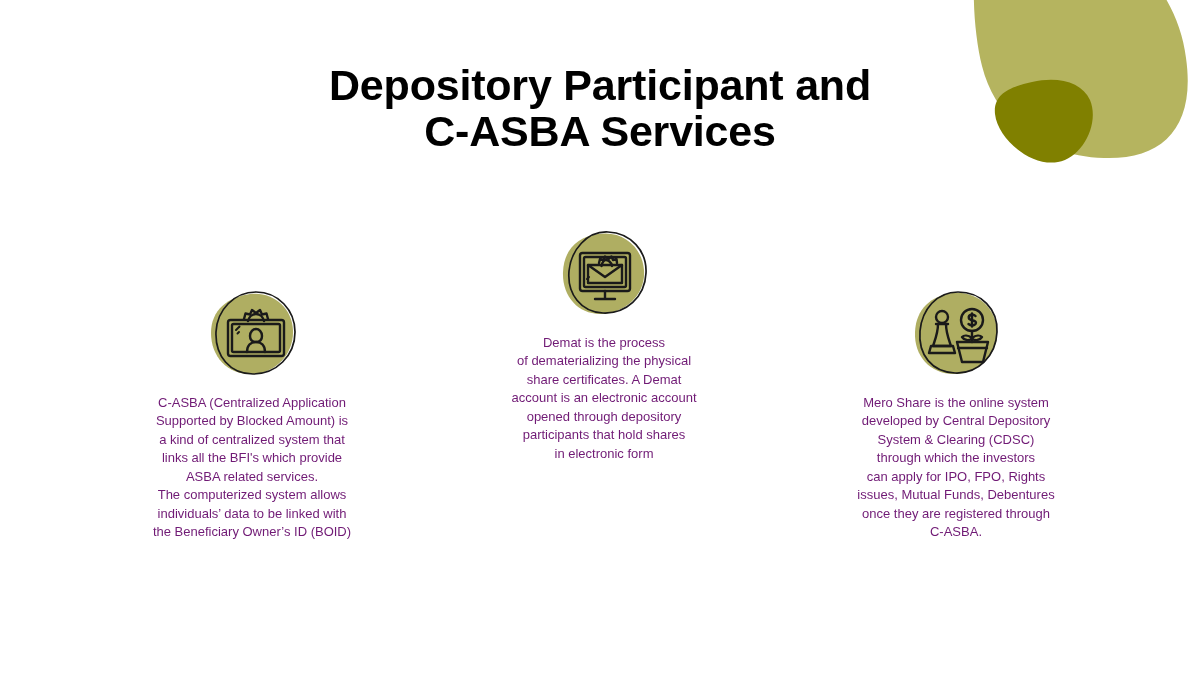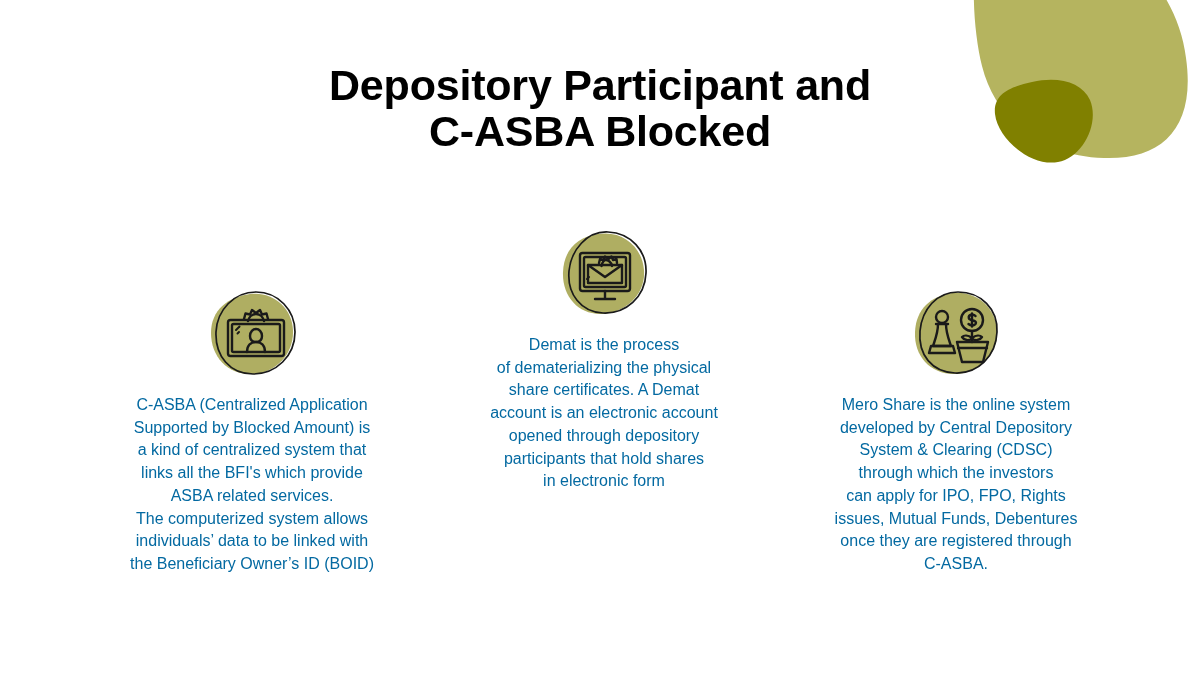--- a/index.html
+++ b/index.html
@@ -69,41 +69,41 @@
     width: 92px;
     height: 92px;
     margin-bottom: 14px;
   }
   .icon-badge svg { position: absolute; top: 0; left: 0; }
 
   
   .body-text {
     width: 330px;
     text-align: center;
-    font-size: 16px;
+    font-size: 13px;
     line-height: 1.42;
-    color: #0369a1;
+    color: #701a75;
     white-space: pre-line;
   }
 </style>
 </head>
 <body>
 
 <div class="slide">
 
   <div class="blob-layer">
     <svg width="260" height="200" viewBox="0 0 260 200" xmlns="http://www.w3.org/2000/svg">
       <path fill="#B5B45F" d="M 58 -80 C 150 -95 235 -30 246 58 C 256 128 222 160 164 158 C 104 156 56 122 42 66 C 30 18 28 -74 58 -80 Z"></path>
       <path fill="#808000" d="M 92 82 C 118 76 142 82 150 100 C 160 124 142 158 118 162 C 92 167 58 140 55 114 C 53 94 70 87 92 82 Z"></path>
     </svg>
   </div>
 
   <div class="title">
     <span class="title-line">Depository Participant and</span>
-    <span class="title-line">C-ASBA Blocked</span>
+    <span class="title-line">C-ASBA Services</span>
   </div>
 
   <div class="columns">
 
     <div class="col col-1">
       <div class="icon-badge">
         <svg width="92" height="92" viewBox="0 0 92 92" xmlns="http://www.w3.org/2000/svg">
           <path fill="#AFAE62" d="M 44 6 C 66 3 86 19 87 42 C 88 66 70 85 46 86 C 22 87 5 69 5 45 C 5 22 22 9 44 6 Z"></path>
           <path fill="none" stroke="#1a1a1a" stroke-width="1.7" stroke-linecap="round" d="M 50 4 C 72 4 89 22 89 44 C 89 68 70 86 47 86 C 24 86 9 68 10 44 C 11 22 28 4 50 4 Z"></path>
           <g fill="none" stroke="#1a1a1a" stroke-width="2.4" stroke-linecap="round" stroke-linejoin="round">

